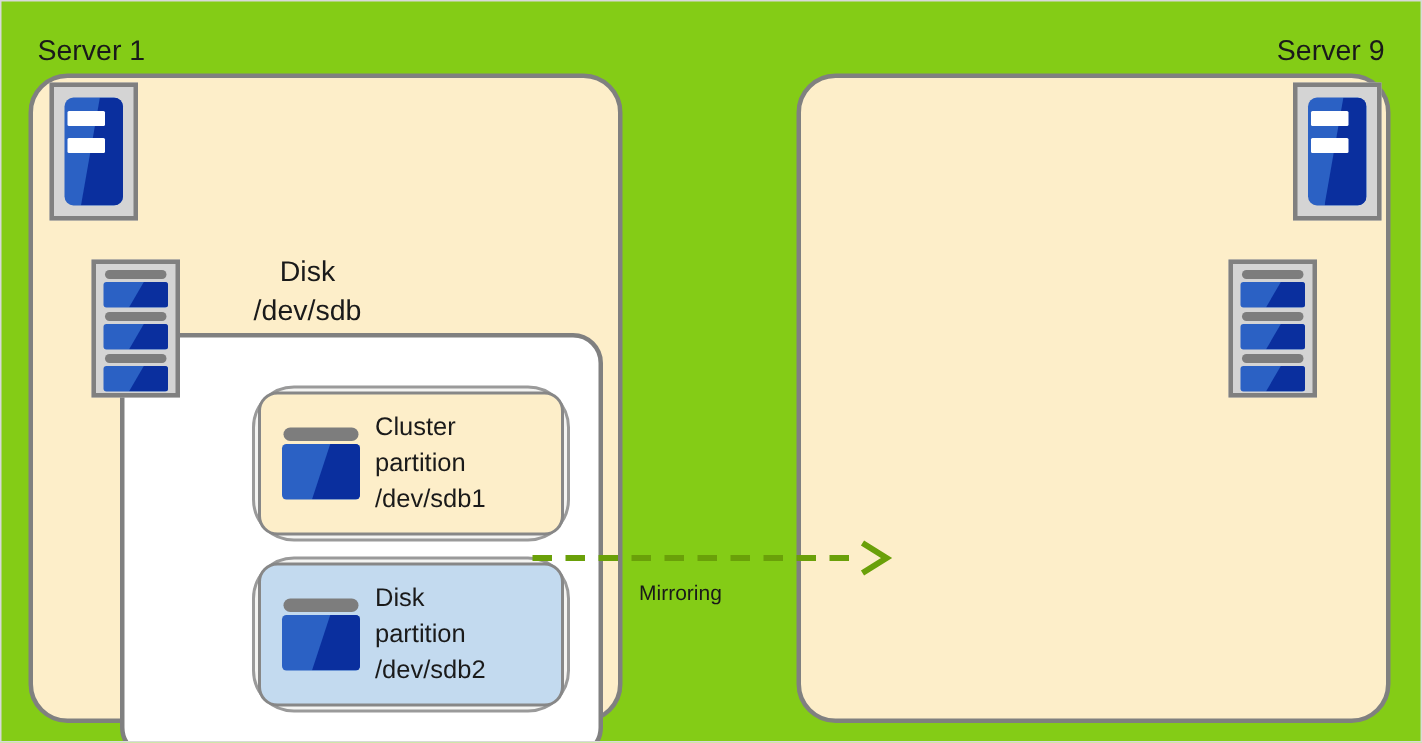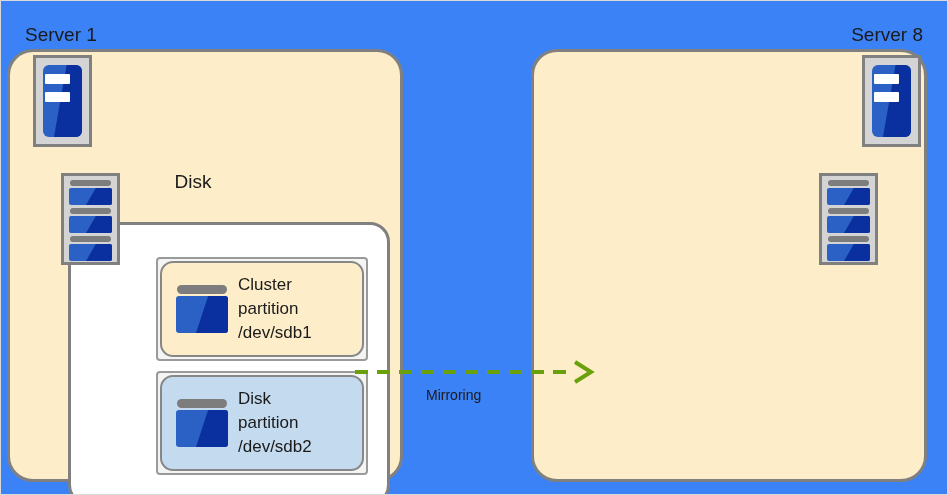--- a/index.html
+++ b/index.html
@@ -8,21 +8,21 @@
     padding: 0;
     background: #ffffff;
   }
   body {
     font-family: "Liberation Sans", sans-serif;
   }
   #canvas {
     position: relative;
     width: 948px;
     height: 495px;
-    background: #3b82f6;
+    background: #84cc16;
     box-sizing: border-box;
     border: 1px solid #d9d9d9;
     overflow: hidden;
   }
 
   
   .server-label {
     position: absolute;
     font-size: 19px;
     color: #1a1a1a;
@@ -36,21 +36,21 @@
   .server-box {
     position: absolute;
     top: 48px;
     width: 396px;
     height: 433px;
     background: #fdeec9;
     border: 3px solid #808080;
     border-radius: 26px;
     box-sizing: border-box;
   }
-  #server1-box { left: 6px; }
+  #server1-box { left: 18px; }
   #server2-box { left: 530px; }
 
   
   .disk-box {
     position: absolute;
     background: #ffffff;
     border: 3px solid #808080;
     border-radius: 20px;
     box-sizing: border-box;
     width: 322px;
@@ -72,21 +72,21 @@
   }
   #disk1-title { left: 113px; }
 
   
   .partition {
     position: absolute;
     width: 212px;
     height: 104px;
     box-sizing: border-box;
     border: 2px solid #9a9a9a;
-    border-radius: 4px;
+    border-radius: 28px;
     padding: 2px;
     background: #f4f4f2;
   }
   .partition-inner {
     width: 100%;
     height: 100%;
     box-sizing: border-box;
     border: 2px solid #878787;
     border-radius: 13px;
     display: flex;
@@ -242,20 +242,21 @@
 <body>
 
 <div id="canvas">
 
   <div class="server-label" id="server1-label">Server 1</div>
 
   <div class="server-box" id="server1-box">
 
     <div class="disk-title" id="disk1-title">
       <div>Disk</div>
+      <div>/dev/sdb</div>
     </div>
 
     <div class="disk-box" id="disk1-box"></div>
 
     <div class="partition cluster" id="p1-cluster">
       <div class="partition-inner p-left">
         <div class="partition-icon">
           <div class="pi-cap"></div>
             <div class="pi-body"></div>
         </div>
@@ -296,21 +297,21 @@
     <div class="ds-unit">
         <div class="ds-cap"></div>
         <div class="ds-body"></div>
       </div>
     <div class="ds-unit">
         <div class="ds-cap"></div>
         <div class="ds-body"></div>
       </div>
   </div>
 
-  <div class="server-label" id="server2-label">Server 8</div>
+  <div class="server-label" id="server2-label">Server 9</div>
 
   <div class="server-box" id="server2-box">
 
     
 
     
 
     
 
     

